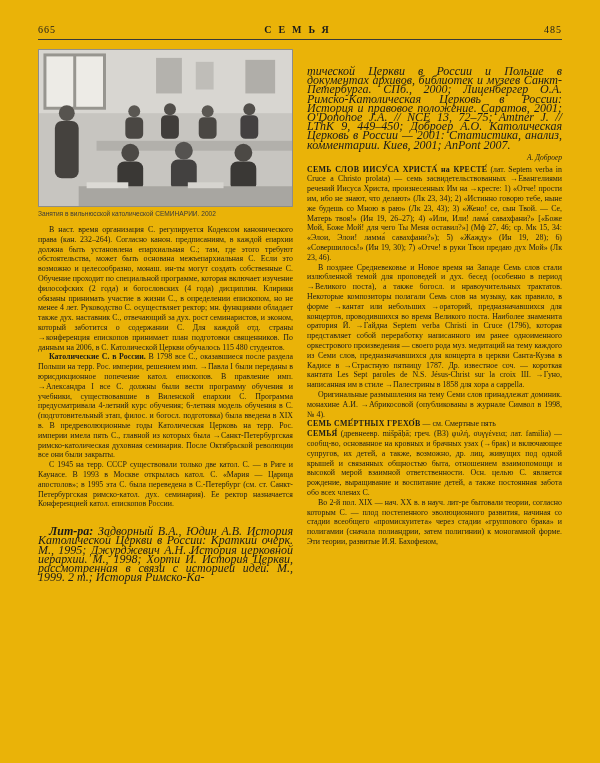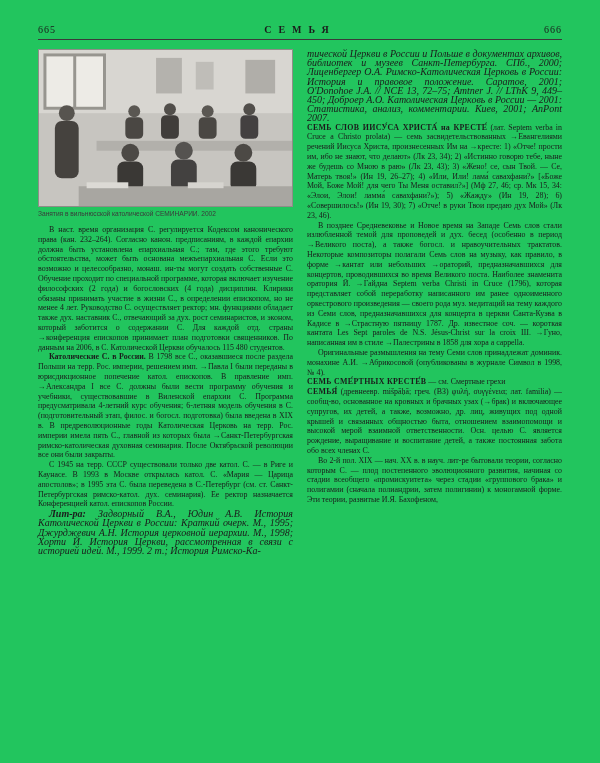--- a/index.html
+++ b/index.html
@@ -1,21 +1,21 @@
 <!DOCTYPE html>
 <html><head>
 <meta charset="utf-8">
 <style>
   * { margin:0; padding:0; box-sizing:border-box; }
   html,body { background:#9a9a9a; }
   .page {
     position:relative;
     width:600px; height:763px;
     margin:0 auto;
-    background:#22c55e;
+    background:#eab308;
     color:#1b1b1b;
     font-family:"Liberation Serif", serif;
     padding:24px 38px 16px 38px;
     overflow:hidden;
   }
   .pagehead {
     display:flex; justify-content:space-between; align-items:baseline;
     font-size:10px;
   }
   .pagenum { font-size:10px; letter-spacing:1px; }
@@ -33,36 +33,36 @@
     font-family:"Liberation Sans", sans-serif;
     font-size:6.6px; line-height:8px; color:#3a3a3a;
     margin-top:3px; text-align:left;
   }
   p.body { text-align:justify; }
   p.indent { text-indent:11px; }
   p + p.body { margin-top:0; }
   .entry { margin-top:9px; }
   .headword { font-weight:bold; letter-spacing:0.3px; }
   .runin { font-weight:bold; }
-  .lit { font-style:italic; font-size:10px; line-height:9.2px; margin-top:0; }
+  .lit { font-style:italic; font-size:12px; line-height:9.2px; margin-top:18px; }
   .litlabel { font-weight:bold; }
   .author {
     text-align:right; font-style:italic; font-size:7.5px;
     margin:3px 0 2px 0;
   }
 </style>
 </head>
 <body>
 
 <div class="page">
 
   <div class="pagehead">
     <span class="pagenum">665</span>
     <span class="pagetitle">СЕМЬЯ</span>
-    <span class="pagenum">666</span>
+    <span class="pagenum">485</span>
   </div>
   <div class="rule"></div>
 
   <div class="columns">
 
     <div class="col">
       <figure class="figure">
         <div class="photo">
           <svg viewBox="0 0 255 158" preserveAspectRatio="none" aria-hidden="true">
             <rect width="255" height="158" fill="#c7c5c0"></rect>
@@ -99,25 +99,26 @@
       </figure>
 
       <p class="body indent">В наст. время организация С. регулируется Кодексом канонического права (кан. 232–264). Согласно канон. предписаниям, в каждой епархии должна быть установлена епархиальная С.; там, где этого требуют обстоятельства, может быть основана межъепархиальная С. Если это возможно и целесообразно, монаш. ин-ты могут создать собственные С. Обучение проходит по специальной программе, которая включает изучение философских (2 года) и богословских (4 года) дисциплин. Клирики обязаны принимать участие в жизни С., в определении епископом, но не менее 4 лет. Руководство С. осуществляет ректор; мн. функциями обладает также дух. наставник С., отвечающий за дух. рост семинаристов, и эконом, который заботится о содержании С. Для каждой отд. страны →конференция епископов принимает план подготовки священников. По данным на 2006, в С. Католической Церкви обучалось 115 480 студентов.</p>
       <p class="body indent"><b class="runin">Католические С. в России.</b> <span>В 1798 все С., оказавшиеся после раздела Польши на терр. Рос. империи, решением имп. →Павла I были переданы в юрисдикционное попечение катол. епископов. В правление имп. →Александра I все С. должны были вести программу обучения и учебники, существовавшие в Виленской епархии С. Программа предусматривала 4-летний курс обучения; 6-летняя модель обучения в С. (подготовительный этап, филос. и богосл. подготовка) была введена в XIX в. В предреволюционные годы Католическая Церковь на терр. Рос. империи имела пять С., главной из которых была →Санкт-Петербургская римско-католическая духовная семинария. После Октябрьской революции все они были закрыты.</span></p>
       <p class="body indent">С 1945 на терр. СССР существовали только две катол. С. — в Риге и Каунасе. В 1993 в Москве открылась катол. С. «Мария — Царица апостолов»; в 1995 эта С. была переведена в С.-Петербург (см. ст. Санкт-Петербургская римско-катол. дух. семинария). Ее ректор назначается Конференцией катол. епископов России.</p>
       <p class="lit indent"><span class="litlabel">Лит-ра:</span> <span>Задворный В.А., Юдин А.В. История Католической Церкви в России: Краткий очерк. М., 1995; Джурджевич А.Н. История церковной иерархии. М., 1998; Хорти Й. История Церкви, рассмотренная в связи с историей идей. М., 1999. 2 т.; История Римско-Ка-</span></p>
     </div>
 
     <div class="col">
       <p class="lit">тической Церкви в России и Польше в документах архивов, библиотек и музеев Санкт-Петербурга. СПб., 2000; Лиценбергер О.А. Римско-Католическая Церковь в России: История и правовое положение. Саратов, 2001; O'Donohoe J.A. // NCE 13, 72–75; Amtner J. // LThK 9, 449–450; Доброер А.О. Католическая Церковь в России — 2001: Статистика, анализ, комментарии. Киев, 2001; AnPont 2007.</p>
+      <p class="author">А. Доброер</p>
 
       <p class="body entry"><b class="headword">СЕМЬ СЛОВ ИИСУ́СА ХРИСТА́ на КРЕСТЕ́</b> <span>(лат. Septem verba in Cruce a Christo prolata) — семь засвидетельствованных →Евангелиями речений Иисуса Христа, произнесенных Им на →кресте: 1) «Отче! прости им, ибо не знают, что делают» (Лк 23, 34); 2) «Истинно говорю тебе, ныне же будешь со Мною в раю» (Лк 23, 43); 3) «Жено! се, сын Твой. — Се, Матерь твоя!» (Ин 19, 26–27); 4) «Или, Или! лама́ савахфани?» [«Боже Мой, Боже Мой! для чего Ты Меня оставил?»] (Мф 27, 46; ср. Мк 15, 34: «Элои, Элои! ламма́ савахфани?»); 5) «Жажду» (Ин 19, 28); 6) «Совершилось!» (Ин 19, 30); 7) «Отче! в руки Твои предаю дух Мой» (Лк 23, 46).</span></p>
       <p class="body indent">В позднее Средневековье и Новое время на Западе Семь слов стали излюбленной темой для проповедей и дух. бесед (особенно в период →Великого поста), а также богосл. и нравоучительных трактатов. Некоторые композиторы полагали Семь слов на музыку, как правило, в форме →кантат или небольших →ораторий, предназначавшихся для концертов, проводившихся во время Великого поста. Наиболее знаменита оратория Й. →Гайдна Septem verba Christi in Cruce (1796), которая представляет собой переработку написанного им ранее одноименного оркестрового произведения — своего рода муз. медитаций на тему каждого из Семи слов, предназначавшихся для концерта в церкви Санта-Куэва в Кадисе в →Страстную пятницу 1787. Др. известное соч. — короткая кантата Les Sept paroles de N.S. Jésus-Christ sur la croix Ш. →Гуно, написанная им в стиле →Палестрины в 1858 для хора a cappella.</p>
       <p class="body indent">Оригинальные размышления на тему Семи слов принадлежат доминик. монахине А.И. →Абрикосовой (опубликованы в журнале Символ в 1998, № 4).</p>
 
-      <p class="body entry"><b class="headword">СЕМЬ СМЕ́РТНЫХ КРЕСТЕ́В</b> <span>— см. Смертные грехи</span></p>
+      <p class="body entry"><b class="headword">СЕМЬ СМЕ́РТНЫХ ГРЕХО́В</b> <span>— см. Смертные пять</span></p>
 
       <p class="body entry"><b class="headword">СЕМЬЯ́</b> <span>(древнеевр. mišpāḥā; греч. (ВЗ) φυλή, συγγένεια; лат. familia) — сообщ-во, основанное на кровных и брачных узах (→брак) и включающее супругов, их детей, а также, возможно, др. лиц, живущих под одной крышей и связанных общностью быта, отношением взаимопомощи и высокой мерой взаимной ответственности. Осн. целью С. является рождение, выращивание и воспитание детей, а также постоянная забота обо всех членах С.</span></p>
       <p class="body indent">Во 2-й пол. XIX — нач. XX в. в науч. лит-ре бытовали теории, согласно которым С. — плод постепенного эволюционного развития, начиная со стадии всеобщего «промискуитета» через стадии «группового брака» и полигамии (сначала полиандрии, затем полигинии) к моногамной форме. Эти теории, развитые И.Я. Бахофеном,</p>
     </div>
 
   </div>
 </div>
 
 </body></html>

